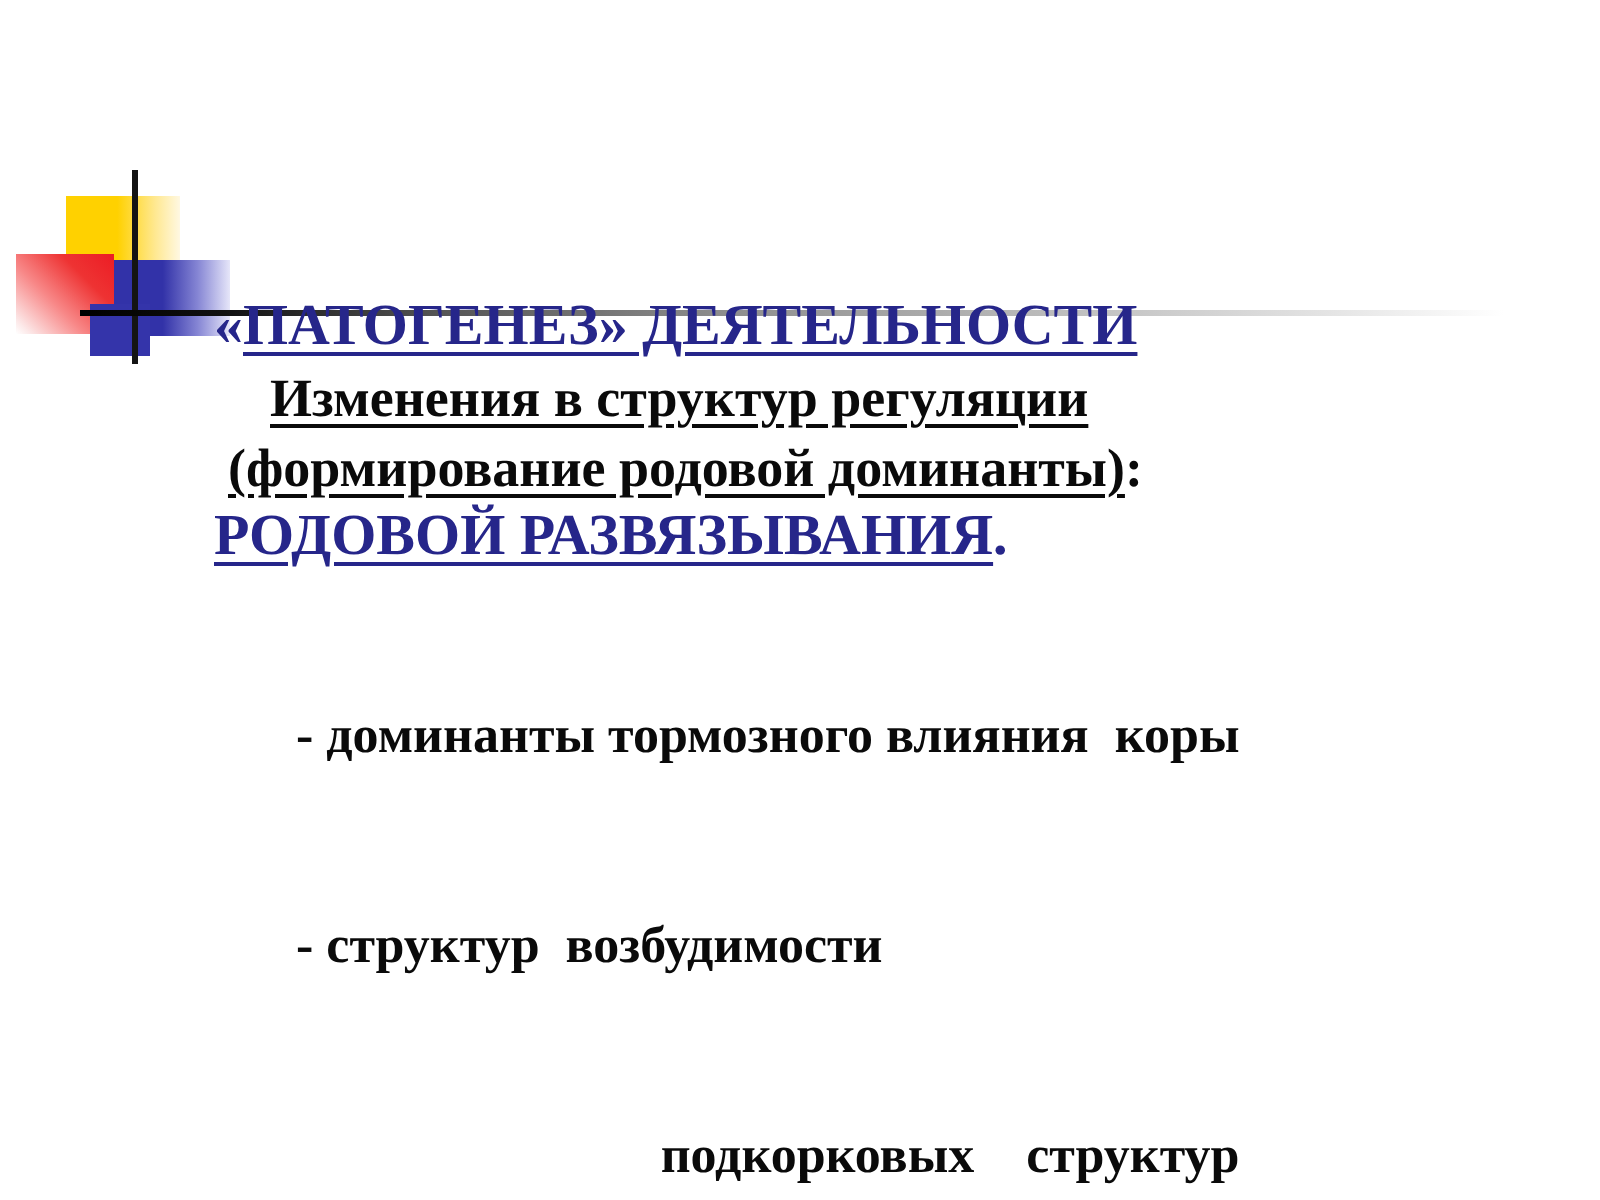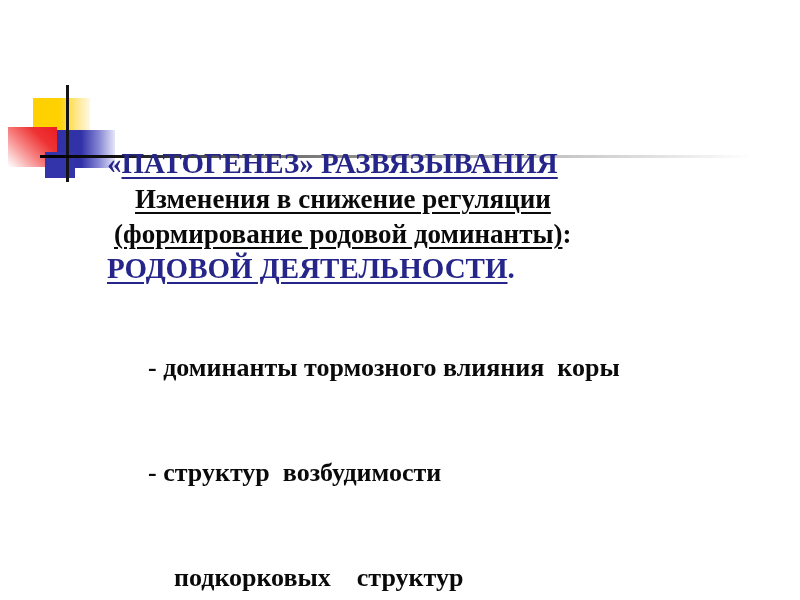--- a/index.html
+++ b/index.html
@@ -84,42 +84,42 @@
   .body-lines {
     position: absolute;
     left: 148px; top: 280px;
     font-size: 26px;
     font-weight: bold;
     color: #0a0a0a;
     line-height: 35px;
     white-space: pre;
   }
   .body-line { height: 35px; }
-  .body-line.indent { padding-left: 26px; }
+  .body-line.indent { padding-left: 26px; text-align: right; }
 </style>
 </head>
 <body>
 
 <div class="slide">
 
   <div>
     <div class="shape sq-yellow"></div>
     <div class="shape sq-red"></div>
     <div class="shape sq-blue"></div>
     <div class="shape sq-blue-small"></div>
     <div class="shape v-line"></div>
     <div class="shape h-rule"></div>
   </div>
 
   <div class="title">
-    <div><span>«</span><span class="u">ПАТОГЕНЕЗ» РАЗВЯЗЫВАНИЯ</span></div>
-    <div><span class="u">РОДОВОЙ ДЕЯТЕЛЬНОСТИ</span><span>.</span></div>
+    <div><span>«</span><span class="u">ПАТОГЕНЕЗ» ДЕЯТЕЛЬНОСТИ</span></div>
+    <div><span class="u">РОДОВОЙ РАЗВЯЗЫВАНИЯ</span><span>.</span></div>
   </div>
 
-  <div class="heading-line heading-line1"><span class="u">Изменения в снижение регуляции</span></div>
+  <div class="heading-line heading-line1"><span class="u">Изменения в структур регуляции</span></div>
   <div class="heading-line heading-line2"><span class="u">(формирование родовой доминанты)</span><span>:</span></div>
 
   <div class="body-lines">
     <div class="body-line">- доминанты тормозного влияния  коры</div>
     <div class="body-line">- структур  возбудимости</div>
     <div class="body-line indent">подкорковых    структур</div>
     
     
     
   </div>

